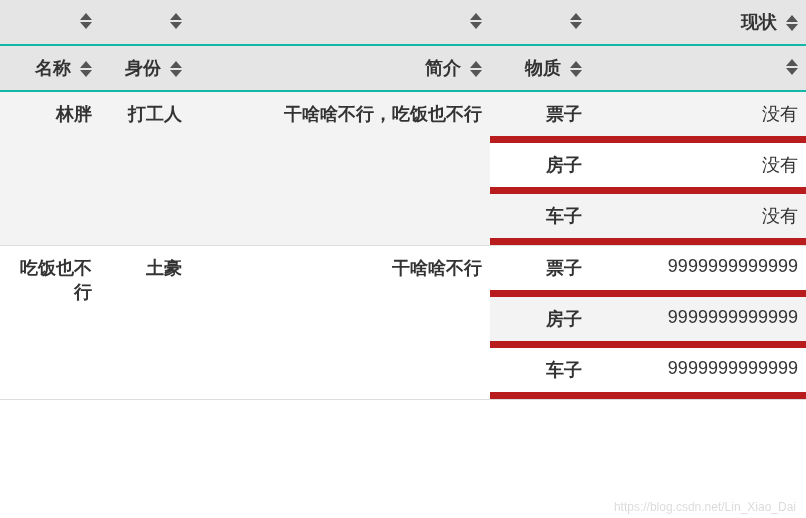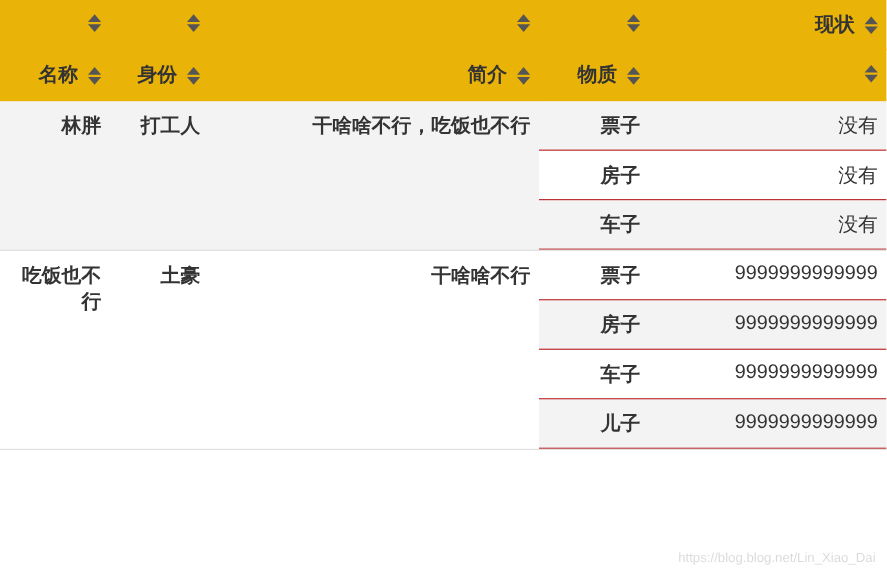--- a/index.html
+++ b/index.html
@@ -20,22 +20,22 @@
       table-layout: fixed;
     }
     th, td {
       padding: 10px 8px;
       text-align: right;
       vertical-align: top;
     }
     th {
       font-weight: 700;
       color: #333;
-      border-bottom: 2px solid #eab308;
-      background: #eab308;
+      border-bottom: 2px solid #14b8a6;
+      background: #e5e5e5;
     }
     .sort-icon {
       display: inline-flex;
       flex-direction: column;
       vertical-align: middle;
       margin-left: 4px;
       line-height: 0;
     }
     .sort-icon .up {
       width: 0; height: 0;
@@ -52,21 +52,21 @@
     }
     tbody td {
       border-bottom: 1px solid #ddd;
     }
     .nested-table {
       width: 100%;
       border-collapse: collapse;
     }
     .nested-table td {
       padding: 10px 8px;
-      border-bottom: 1px solid #b91c1c;
+      border-bottom: 7px solid #b91c1c;
     }
     
     .group-0 .nested-table tr:nth-child(odd) td {
       background: #f3f3f3;
     }
     .group-0 .nested-table tr:nth-child(even) td {
       background: #fff;
     }
     .group-1 .nested-table tr:nth-child(odd) td {
       background: #fff;
@@ -240,24 +240,20 @@
             <td class="item-value">9999999999999</td>
           </tr>
           <tr>
             <td class="item-label">房子</td>
             <td class="item-value">9999999999999</td>
           </tr>
           <tr>
             <td class="item-label">车子</td>
             <td class="item-value">9999999999999</td>
           </tr>
-          <tr>
-            <td class="item-label">儿子</td>
-            <td class="item-value">9999999999999</td>
-          </tr>
         </tbody>
           </table>
       </td>
     </tr>
   </tbody>
 </table>
 
-<div class="watermark">https://blog.blog.net/Lin_Xiao_Dai</div>
+<div class="watermark">https://blog.csdn.net/Lin_Xiao_Dai</div>
 
 </body></html>

